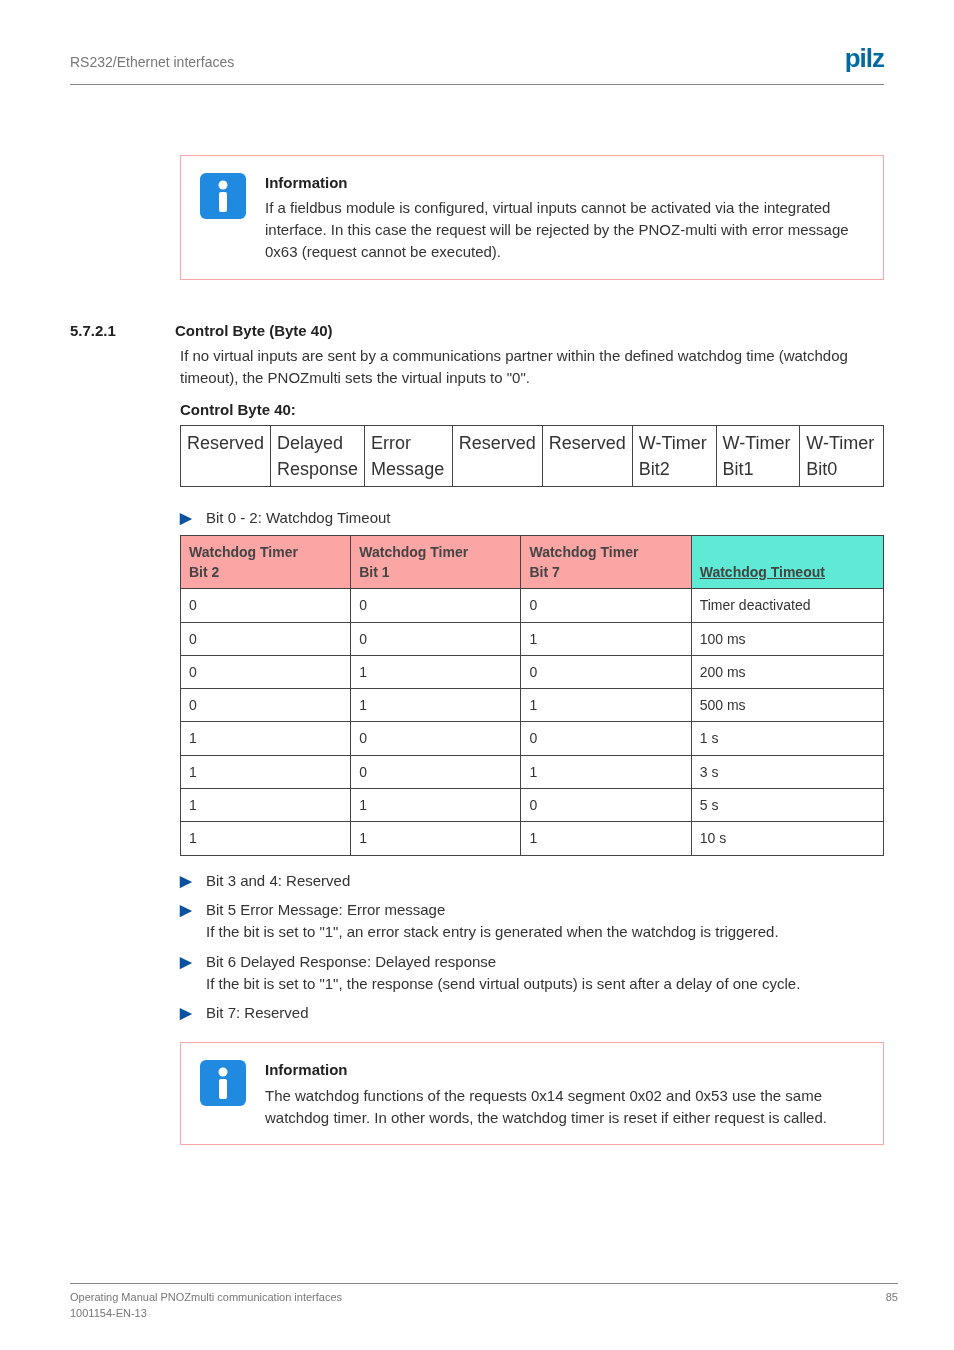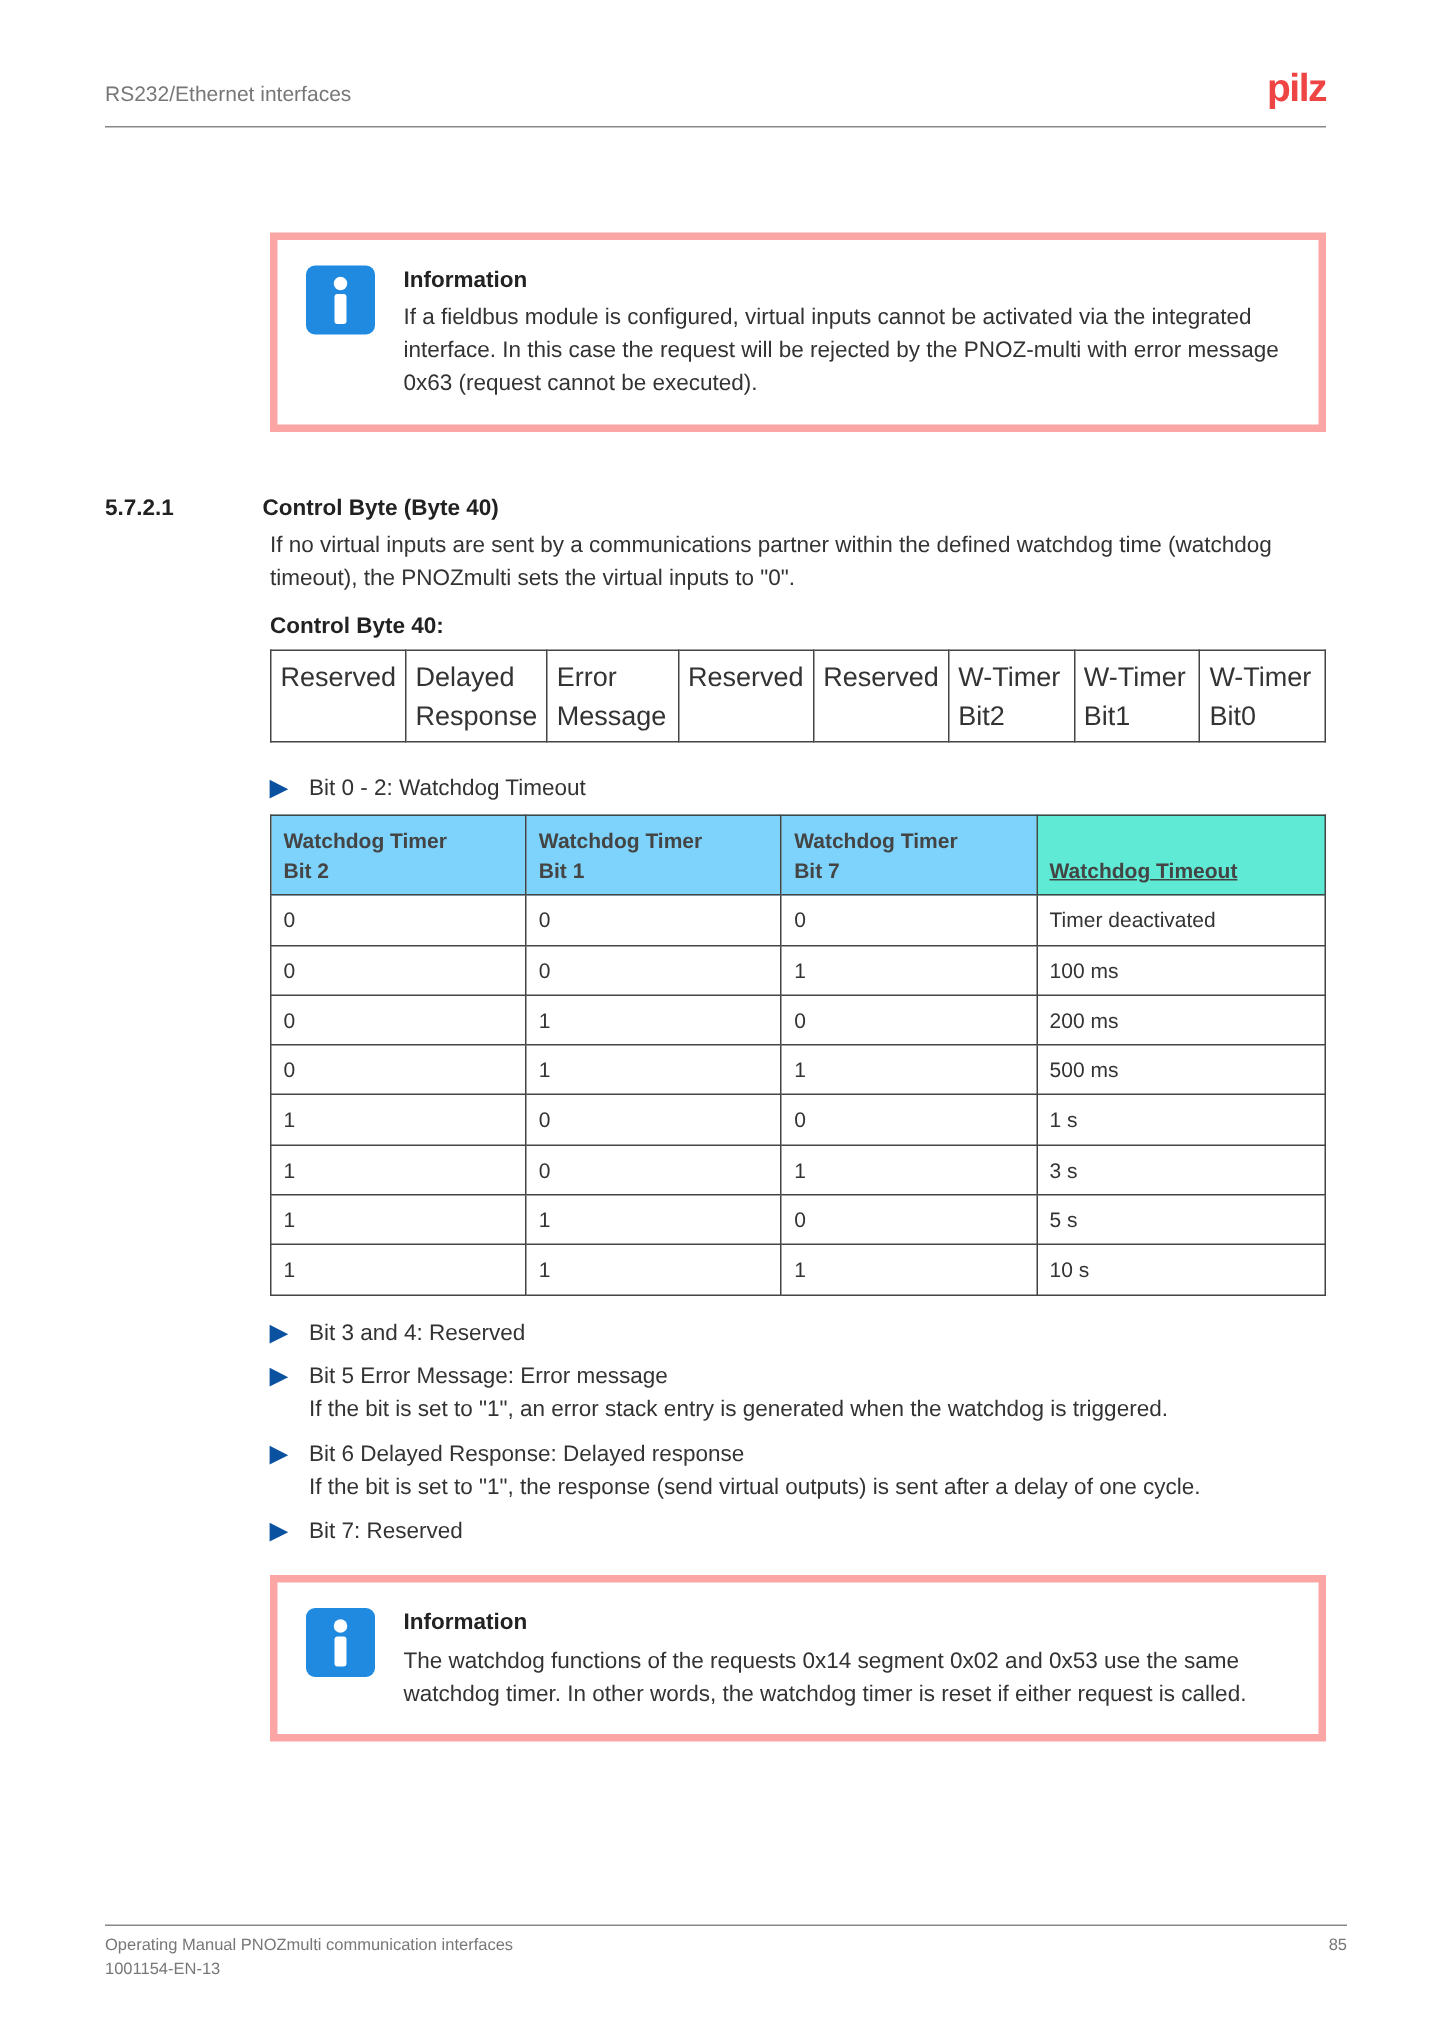--- a/index.html
+++ b/index.html
@@ -22,24 +22,24 @@
     border-bottom: 1px solid #888;
     padding-bottom: 6px;
     margin-bottom: 70px;
     gap: 29px;
   }
   .header-title { color: #777; font-size: 14px; }
   .logo {
     font-size: 26px;
     font-weight: bold;
     letter-spacing: -1px;
-    color: #ef4444;
+    color: #0369a1;
   }
   .info-box {
-    border: 5px solid #fca5a5;
+    border: 1px solid #fca5a5;
     margin: 0 0 40px 110px;
     padding: 16px 18px 16px 18px;
     display: flex;
     gap: 18px;
     align-items: flex-start;
     justify-content: center;
   }
   .info-icon {
     flex: 0 0 48px;
   }
@@ -70,21 +70,21 @@
     width: 100%;
     margin: 4px 0 14px 0;
     font-size: 14px;
   }
   table.wdt th, table.wdt td {
     border: 1px solid #444;
     padding: 6px 8px;
     text-align: left;
     vertical-align: top;
   }
-  table.wdt th { background: #7dd3fc; color: #444; font-weight: bold; }
+  table.wdt th { background: #fca5a5; color: #444; font-weight: bold; }
   table.wdt th.last { background: #5eead4; text-decoration: underline; }
   .footer {
     position: absolute;
     left: 70px; right: 56px; bottom: 28px;
     border-top: 1px solid #888;
     padding-top: 6px;
     font-size: 11px;
     color: #777;
     display: flex;
     justify-content: space-between;

